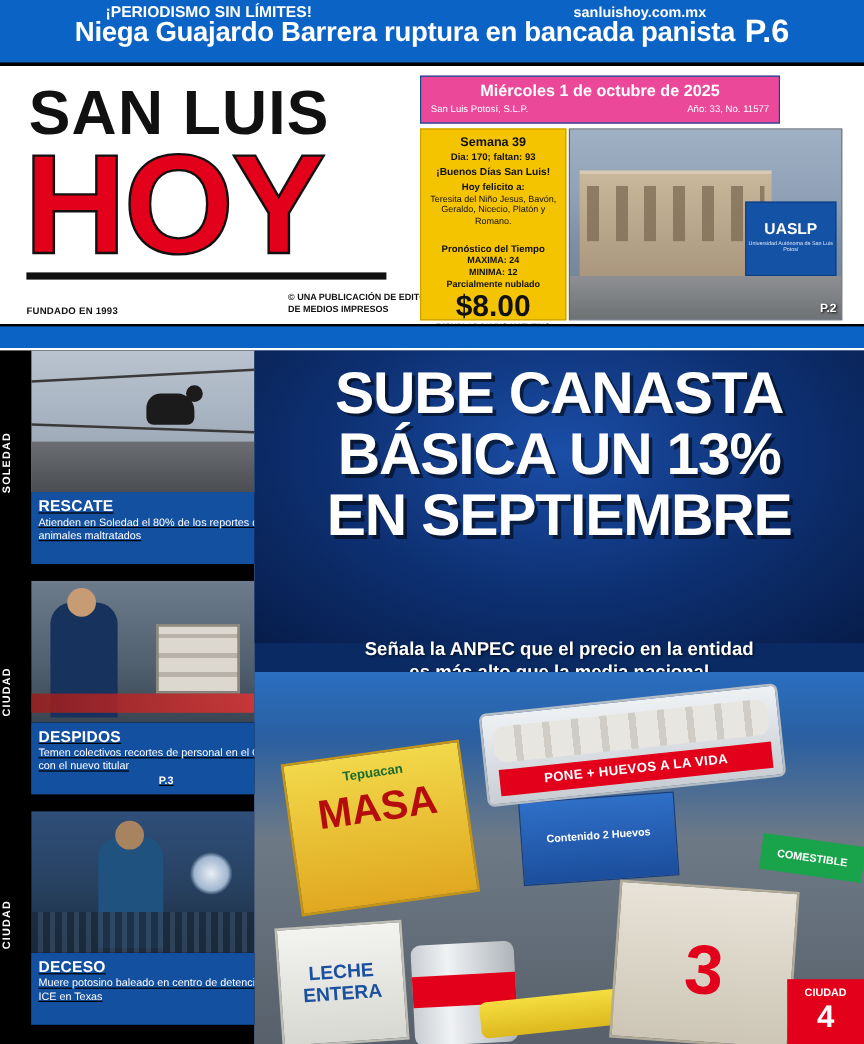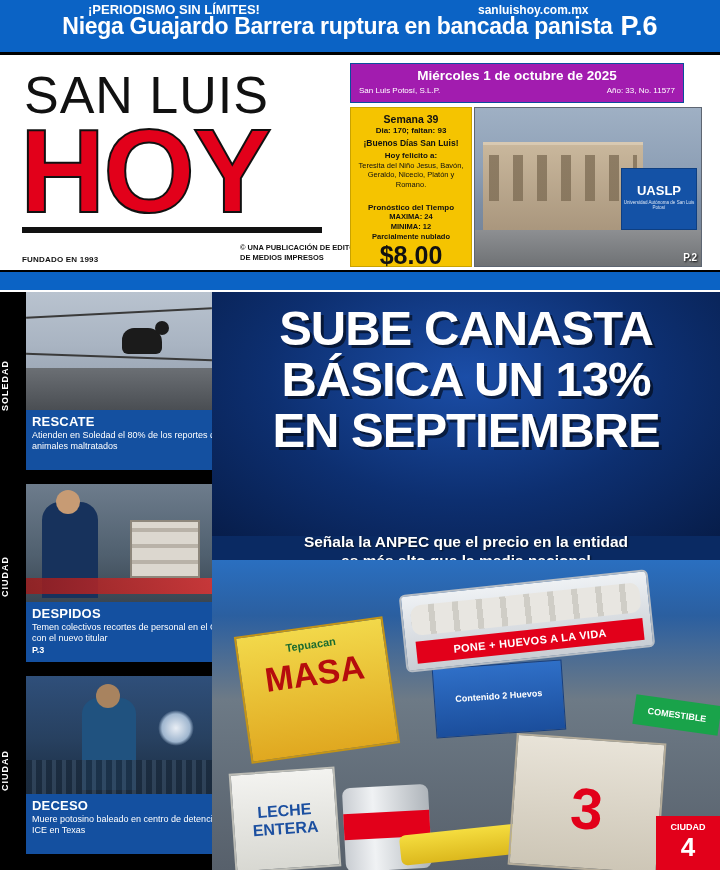--- a/index.html
+++ b/index.html
@@ -29,21 +29,21 @@
   
   .masthead {
     position:absolute; left:0; top:55px; width:720px; height:232px;
     background:#fff;
   }
   .logo-box {
     position:absolute; left:18px; top:8px; width:320px; height:190px;
   }
   .logo-san-luis {
     font-family:"Liberation Sans", sans-serif;
-    font-weight:normal; font-size:52px; letter-spacing:1px;
+    font-weight:bold; font-size:52px; letter-spacing:1px;
     color:#111; line-height:1; margin-top:6px; margin-left:6px;
   }
   .logo-hoy {
     font-family:"Liberation Sans", sans-serif;
     font-weight:bold; font-size:118px; line-height:0.85;
     color:#e2001a; letter-spacing:-2px; margin-left:2px;
     -webkit-text-stroke: 2px #111;
   }
   .logo-underline {
     width:300px; height:6px; background:#111; margin-top:6px; margin-left:4px;
@@ -52,22 +52,22 @@
     position:absolute; left:22px; top:200px;
     font-size:8px; font-weight:bold; color:#111; letter-spacing:0.2px;
   }
   .publisher {
     position:absolute; left:240px; top:188px; width:130px;
     font-size:7.5px; color:#111; line-height:1.35; font-weight:bold;
   }
 
   
   .date-bar {
-    position:absolute; left:350px; top:8px; width:334px; height:40px;
-    background:#a21caf; color:#fff; border:1px solid #0a4e9c;
+    position:absolute; left:350px; top:8px; width:300px; height:40px;
+    background:#ec4899; color:#fff; border:1px solid #0a4e9c;
   }
   .date-main { text-align:center; font-size:13.5px; font-weight:bold; padding-top:4px; }
   .date-sub { display:flex; justify-content:space-between; padding:3px 8px 0 8px; font-size:8px; }
 
   
   .yellow-box {
     position:absolute; left:350px; top:52px; width:122px; height:160px;
     background:#f5c400; border:1px solid #c9a200; padding:5px 4px;
     text-align:center;
   }
@@ -142,21 +142,21 @@
     position:absolute; left:0; top:292px; width:212px; height:578px;
     background:#000;
   }
   .side-label {
     position:absolute; left:0; width:26px;
     color:#fff; font-size:9px; font-weight:bold; letter-spacing:1px;
     writing-mode:vertical-rl; transform:rotate(180deg);
     text-align:center;
   }
   .story {
-    position:absolute; left:26px; width:225px;
+    position:absolute; left:26px; width:225px;text-decoration:underline;
   }
   .story .photo {
     width:186px; height:118px; overflow:hidden; position:relative;
   }
   .story .cap {
     background:#1450a0; padding:4px 6px 7px 6px; color:#fff;
   }
   .cap-title { font-weight:bold; font-size:13px; color:#fff; letter-spacing:0.2px; }
   .cap-text { font-size:9px; line-height:1.25; margin-top:1px; color:#fff;}
   .cap-page { font-weight:bold; font-size:9px; }
@@ -413,21 +413,21 @@
         <div class="ph-despidos">
           <div class="person"></div>
           <div class="head"></div>
           <div class="signs"></div>
           <div class="banner"></div>
         </div>
       </div>
       <div class="cap">
         <div class="cap-title">DESPIDOS</div>
         <div class="cap-text">Temen colectivos recortes de personal en el CEIFB. con el nuevo titular</div>
-        <div class="cap-page" style="text-align:left;">P.3</div>
+        <div class="cap-page" style="text-align:center;">P.3</div>
       </div>
     </div>
 
     <div class="side-label" style="top:404px; height:150px;">CIUDAD</div>
     <div class="story" style="top:384px;">
       <div class="photo">
         <div class="ph-deceso">
           <div class="man"></div>
           <div class="head"></div>
           <div class="light"></div>

